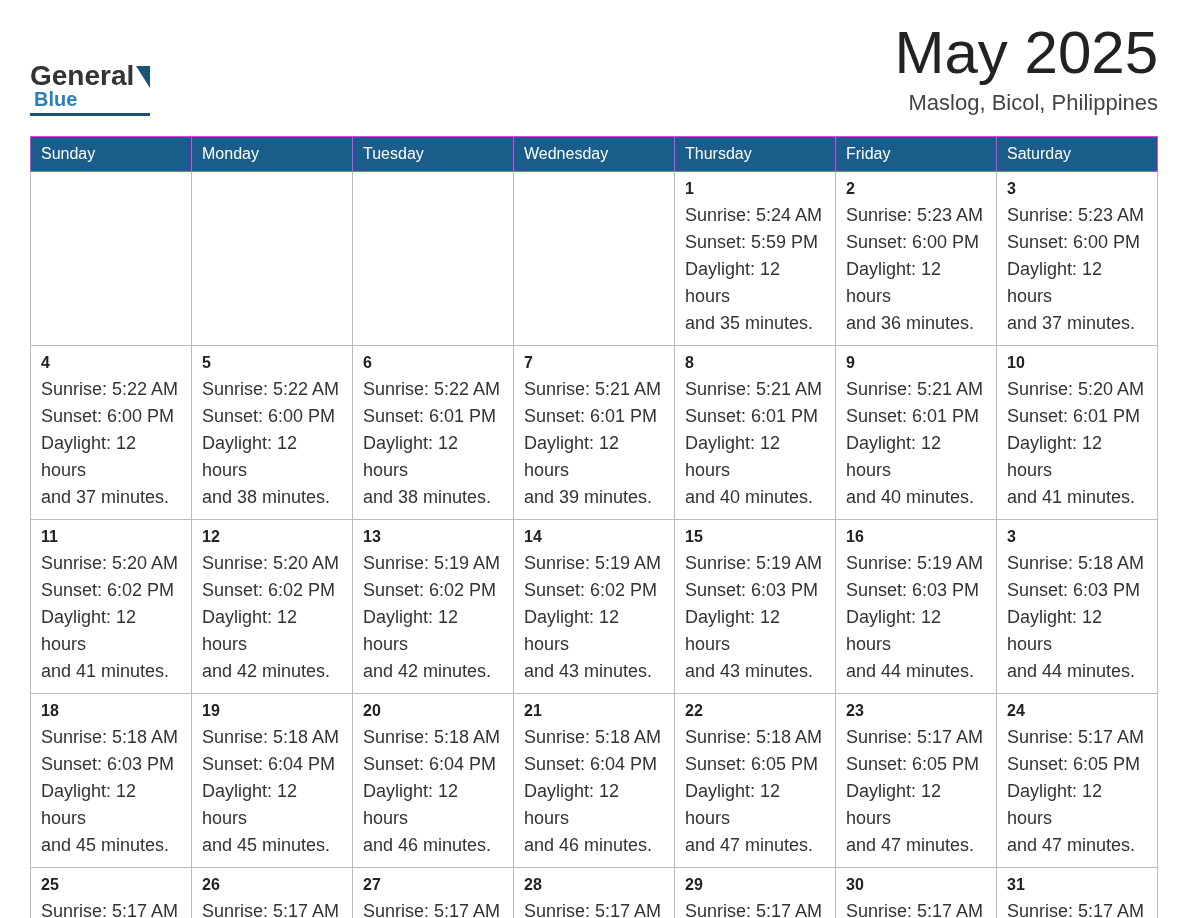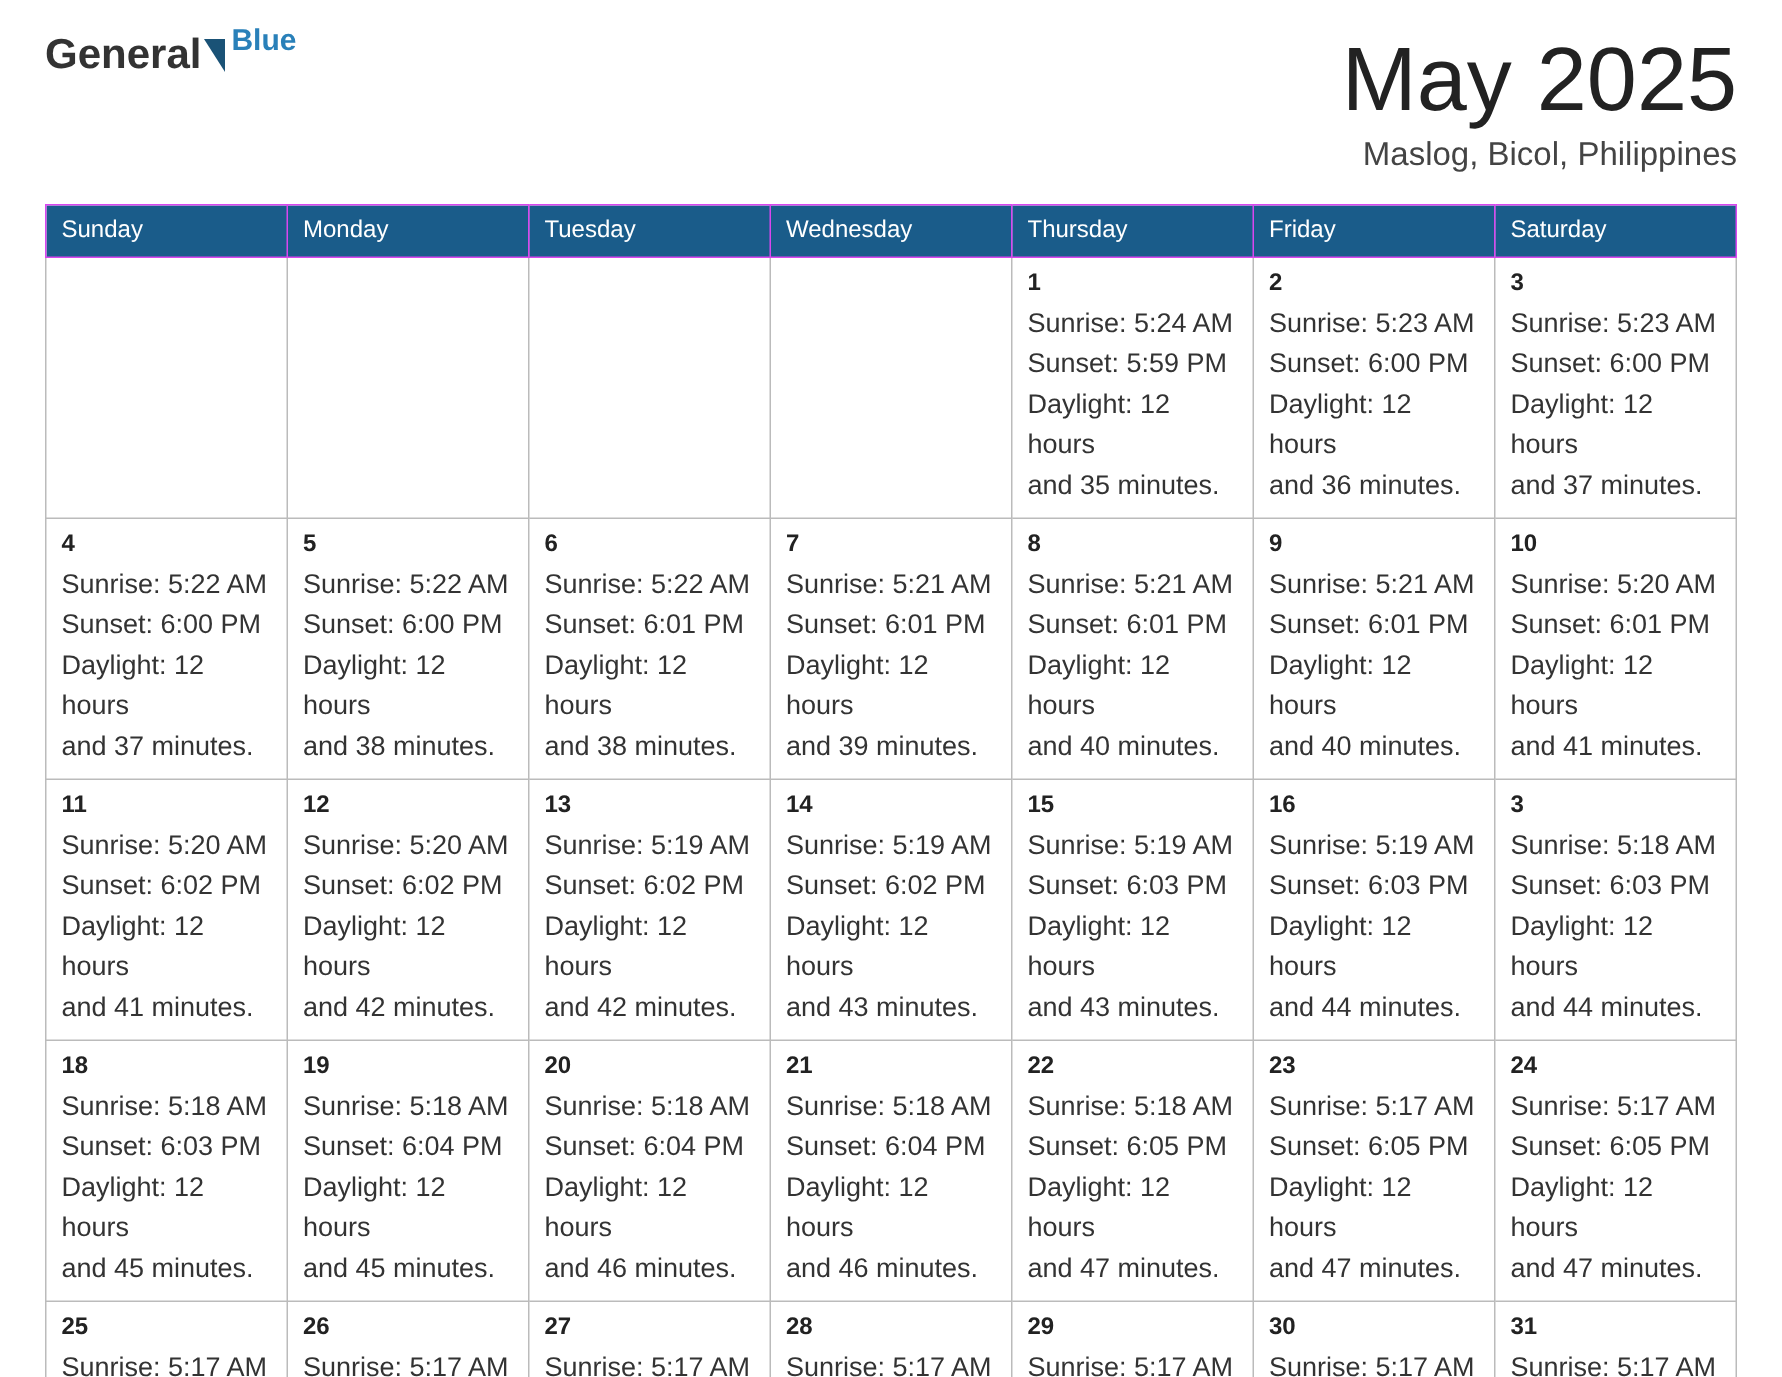--- a/index.html
+++ b/index.html
@@ -11,22 +11,23 @@
       padding: 20px 30px;
     }
     .header {
       display: flex;
       justify-content: space-between;
       align-items: flex-start;
       margin-bottom: 20px;
     }
     .logo {
       display: flex;
-      flex-direction: row;
+      flex-direction: column;
       align-items: flex-start;
+      margin-top: 40px;
     }
     .logo-top {
       display: flex;
       align-items: center;
     }
     .logo-general {
       font-size: 28px;
       font-weight: bold;
       color: #333;
     }

